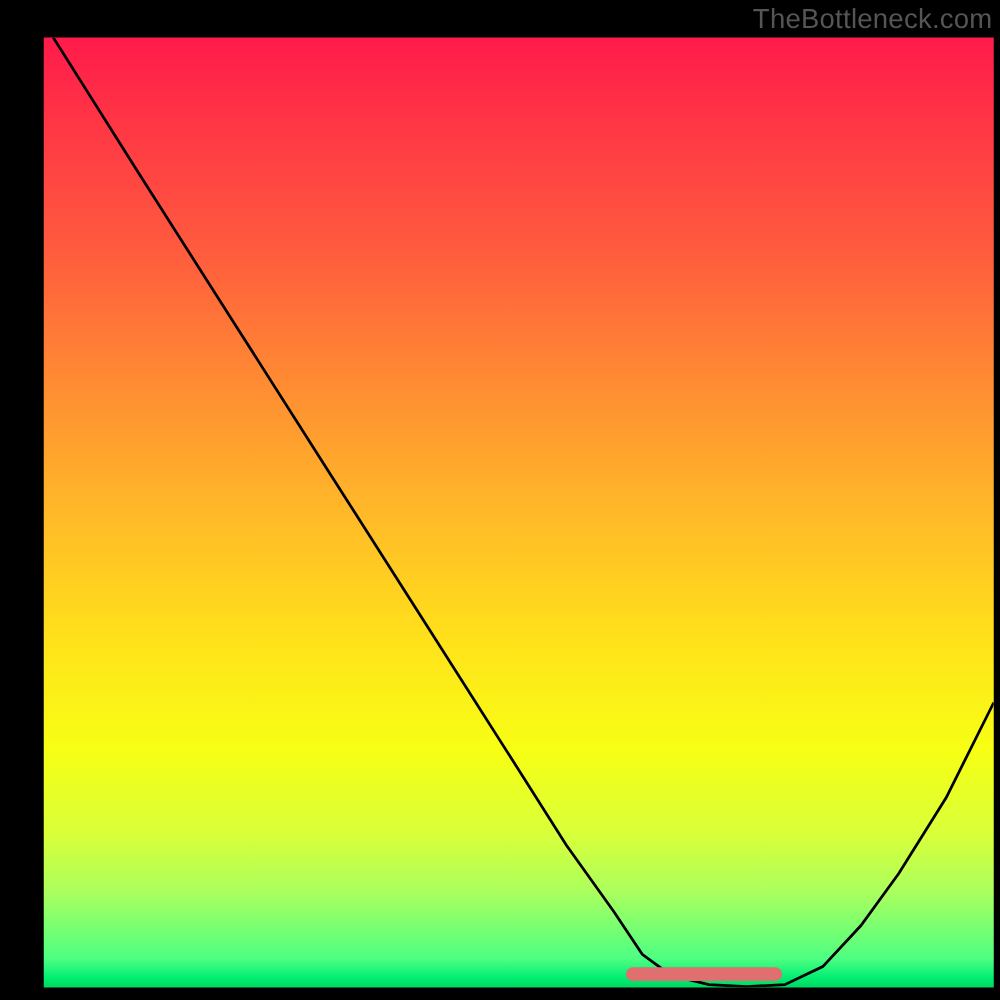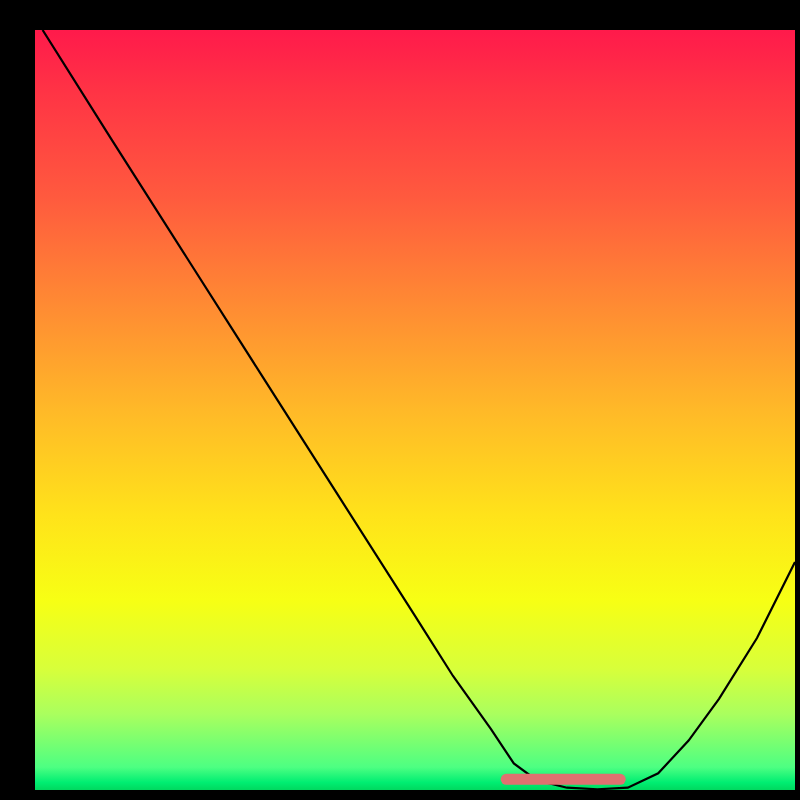--- a/index.html
+++ b/index.html
@@ -56,20 +56,21 @@
     position: absolute;
     inset: 0;
     width: 100%;
     height: 100%;
   }
 </style>
 </head>
 <body>
 
 <div class="chart-wrap">
+  <div class="watermark">TheBottleneck.com</div>
 
   <div class="plot-area">
     <div class="gradient-bg"></div>
     <svg class="curve" viewBox="0 0 100 100" preserveAspectRatio="none">
       <path id="curve-path" fill="none" stroke="#000000" stroke-width="2.2" vector-effect="non-scaling-stroke" d="M1.00 0.00 L10.00 14.30 L20.00 30.00 L30.00 45.70 L40.00 61.40 L50.00 77.10 L55.00 85.00 L60.00 92.00 L63.00 96.50 L66.00 98.70 L70.00 99.70 L74.00 99.90 L78.00 99.70 L82.00 97.80 L86.00 93.50 L90.00 88.00 L95.00 80.00 L100.00 70.00"></path>
       <line id="flat-seg" stroke="#e07070" stroke-width="11" stroke-linecap="round" vector-effect="non-scaling-stroke" x1="62" x2="77" y1="98.6" y2="98.6"></line>
     </svg>
   </div>
 </div>
 

